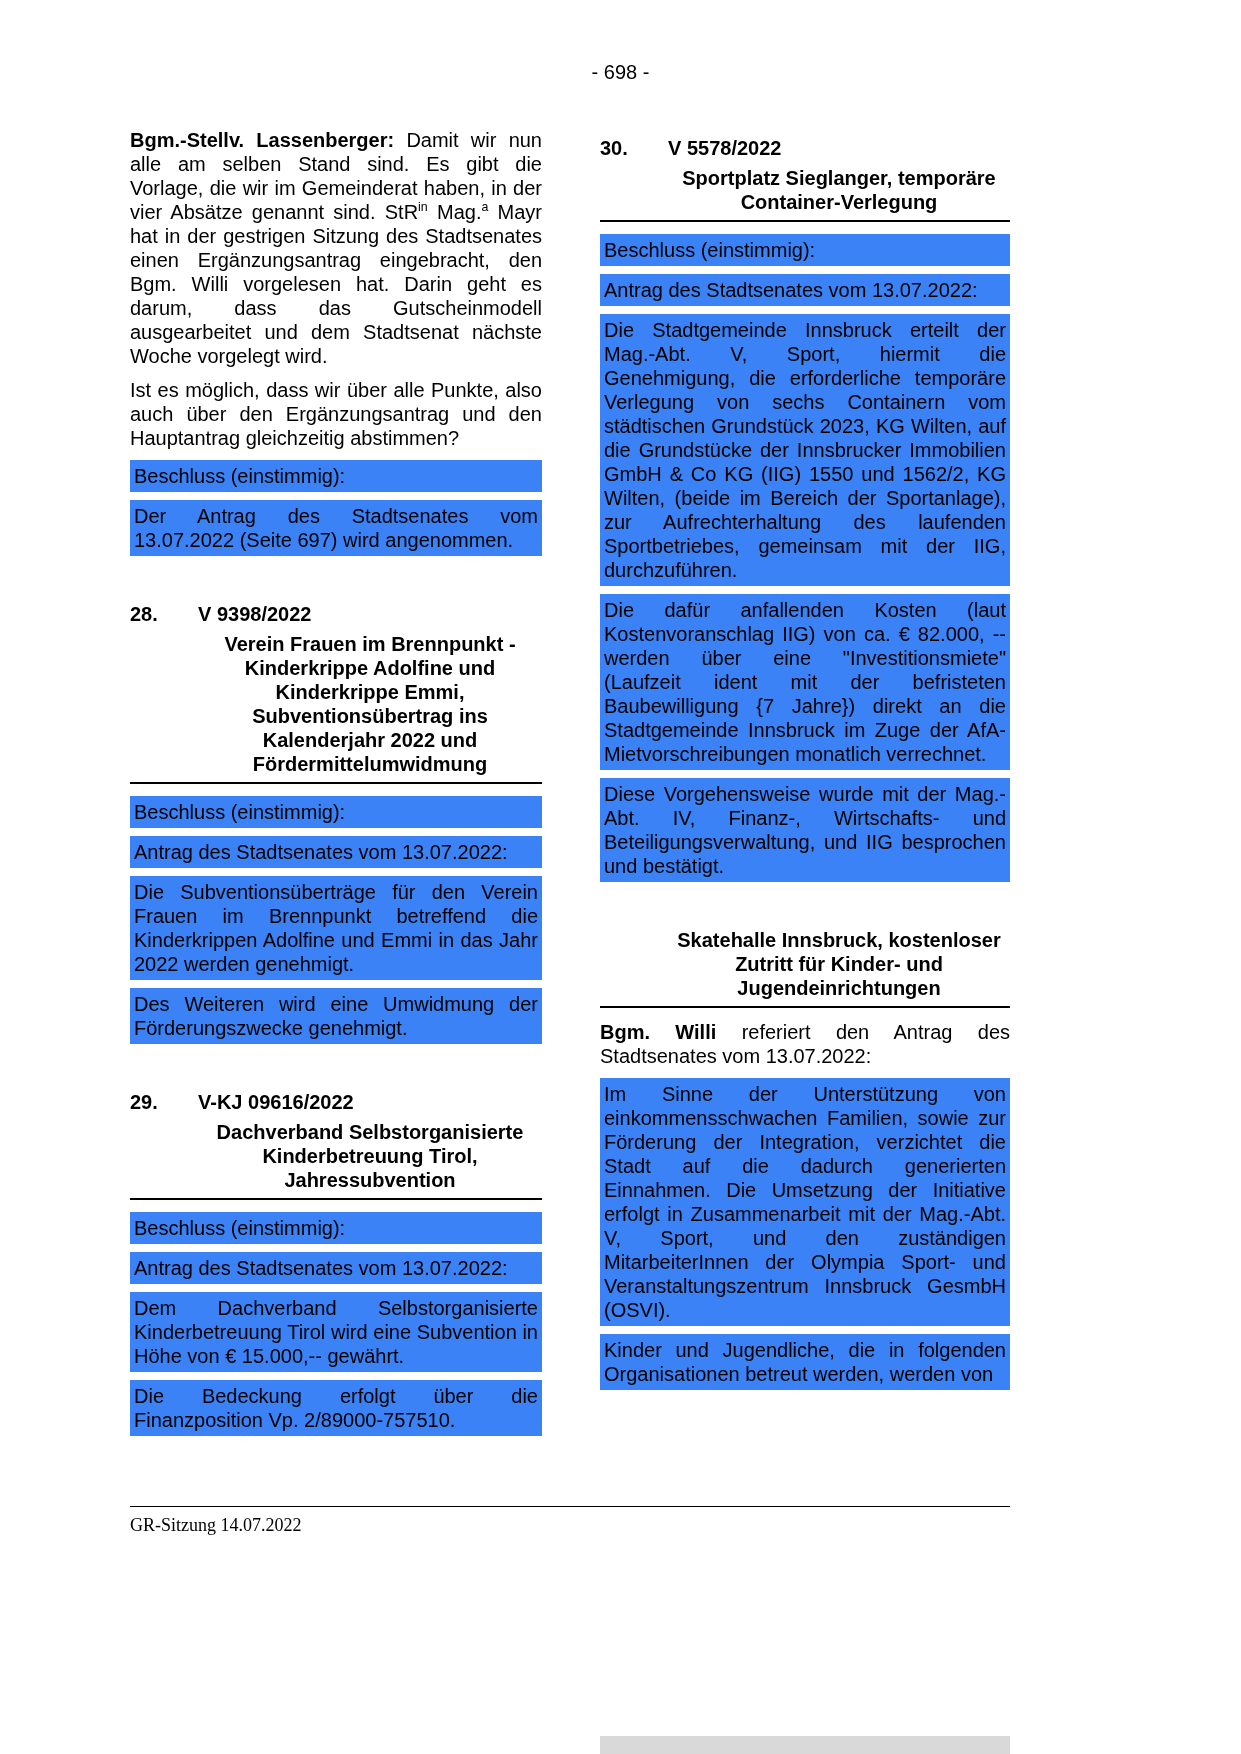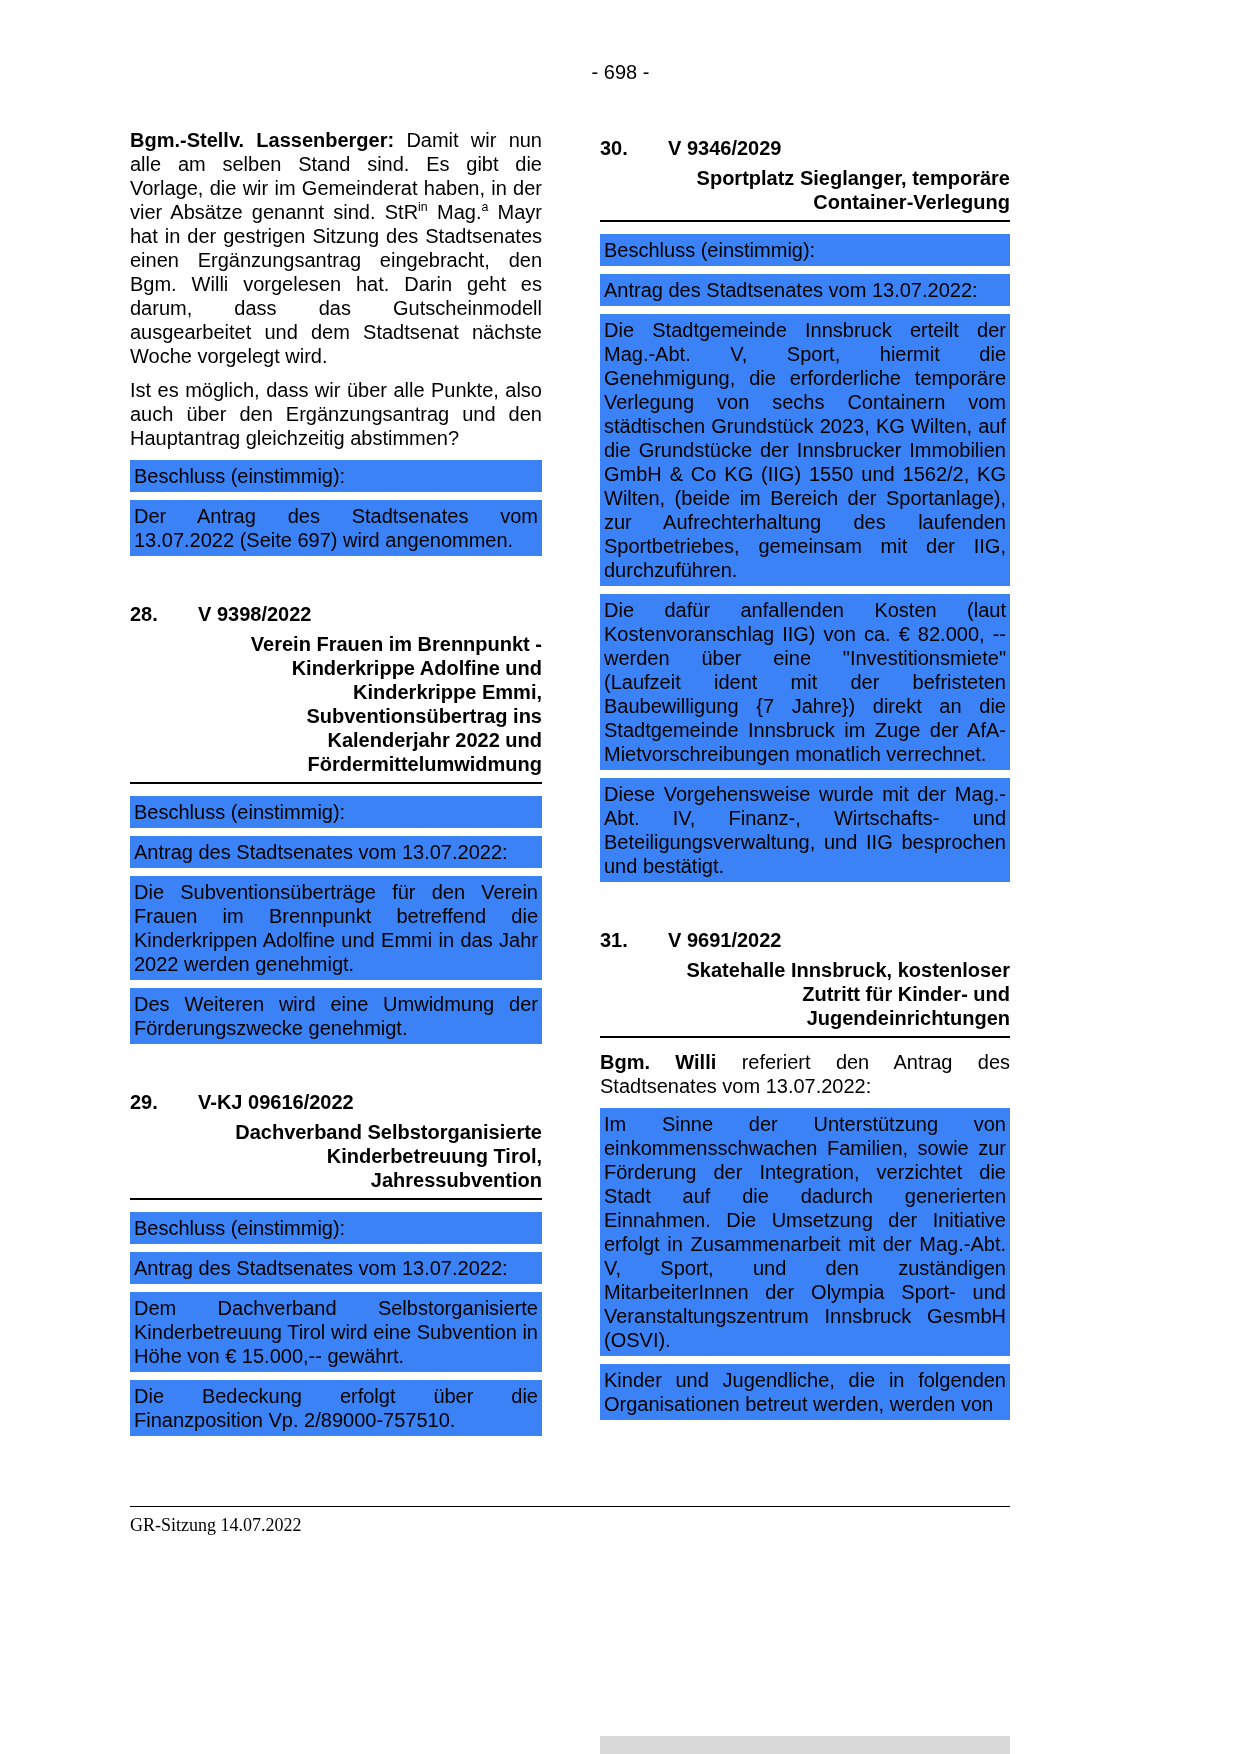--- a/index.html
+++ b/index.html
@@ -42,21 +42,21 @@
   }
 
   .item { margin-top:46px; }
   .item.first { margin-top:8px; }
   .item-head { display:flex; font-weight:bold; margin-bottom:6px; }
   .item-num  { width:68px; flex:none; }
   .item-title {
     font-weight:bold;
     margin-left:68px;
     margin-bottom:6px;
-    text-align:right;
+    text-align:center;
   }
   .title-rule {
     border:none;
     border-top:2px solid #000000;
     margin:2px 0 12px 0;
     height:0;
   }
 
   .speaker-para { text-align:justify; margin-bottom:10px; hyphens:auto; -webkit-hyphens:auto; }
 
@@ -118,36 +118,32 @@
       <div class="hl">Die Bedeckung erfolgt über die Finanzposition Vp. 2/89000-757510.</div>
     </section>
 
   </div>
 
   <div class="col col-right">
 
     <section class="item first">
       <div class="item-head">
         <span class="item-num">30.</span>
-        <span class="item-ref">V 9346/2029</span>
+        <span class="item-ref">V 5578/2022</span>
       </div>
       <div class="item-title">Sportplatz Sieglanger, temporäre Container-Verlegung</div>
       <hr class="title-rule">
       <div class="hl">Beschluss (einstimmig):</div>
       <div class="hl">Antrag des Stadtsenates vom 13.07.2022:</div>
       <div class="hl">Die Stadtgemeinde Innsbruck erteilt der Mag.-Abt. V, Sport, hiermit die Genehmigung, die erforderliche temporäre Verlegung von sechs Containern vom städtischen Grundstück 2023, KG Wilten, auf die Grundstücke der Innsbrucker Immobilien GmbH &amp; Co KG (IIG) 1550 und 1562/2, KG Wilten, (beide im Bereich der Sportanlage), zur Aufrechterhaltung des laufenden Sportbetriebes, gemeinsam mit der IIG, durchzuführen.</div>
       <div class="hl">Die dafür anfallenden Kosten (laut Kostenvoranschlag IIG) von ca. € 82.000, -- werden über eine "Investitionsmiete" (Laufzeit ident mit der befristeten Baubewilligung {7 Jahre}) direkt an die Stadtgemeinde Innsbruck im Zuge der AfA-Mietvorschreibungen monatlich verrechnet.</div>
       <div class="hl">Diese Vorgehensweise wurde mit der Mag.-Abt. IV, Finanz-, Wirtschafts- und Beteiligungsverwaltung, und IIG besprochen und bestätigt.</div>
     </section>
 
     <section class="item">
-      <div class="item-head">
-        <span class="item-num">31.</span>
-        <span class="item-ref">V 9691/2022</span>
-      </div>
       <div class="item-title">Skatehalle Innsbruck, kostenloser Zutritt für Kinder- und Jugendeinrichtungen</div>
       <hr class="title-rule">
       <p class="speaker-para"><span class="bold">Bgm. Willi</span><span> referiert den Antrag des Stadtsenates vom 13.07.2022:</span></p>
       <div class="hl">Im Sinne der Unterstützung von einkommensschwachen Familien, sowie zur Förderung der Integration, verzichtet die Stadt auf die dadurch generierten Einnahmen. Die Umsetzung der Initiative erfolgt in Zusammenarbeit mit der Mag.-Abt. V, Sport, und den zuständigen MitarbeiterInnen der Olympia Sport- und Veranstaltungszentrum Innsbruck GesmbH (OSVI).</div>
       <div class="hl">Kinder und Jugendliche, die in folgenden Organisationen betreut werden, werden von</div>
     </section>
 
   </div>
 
   <div class="footer">

